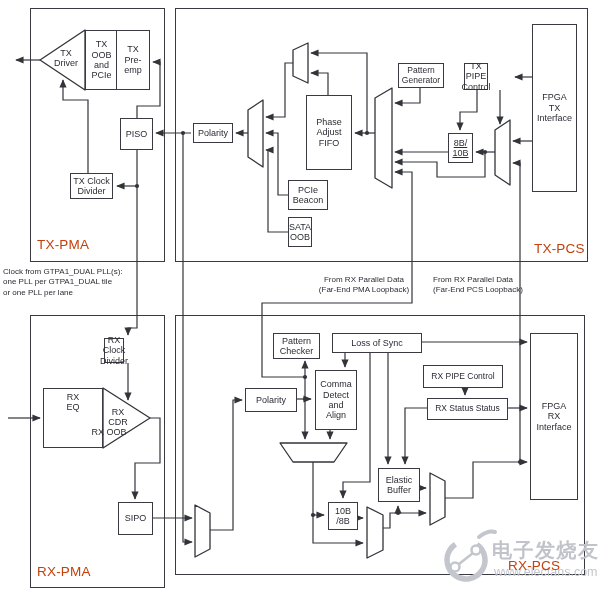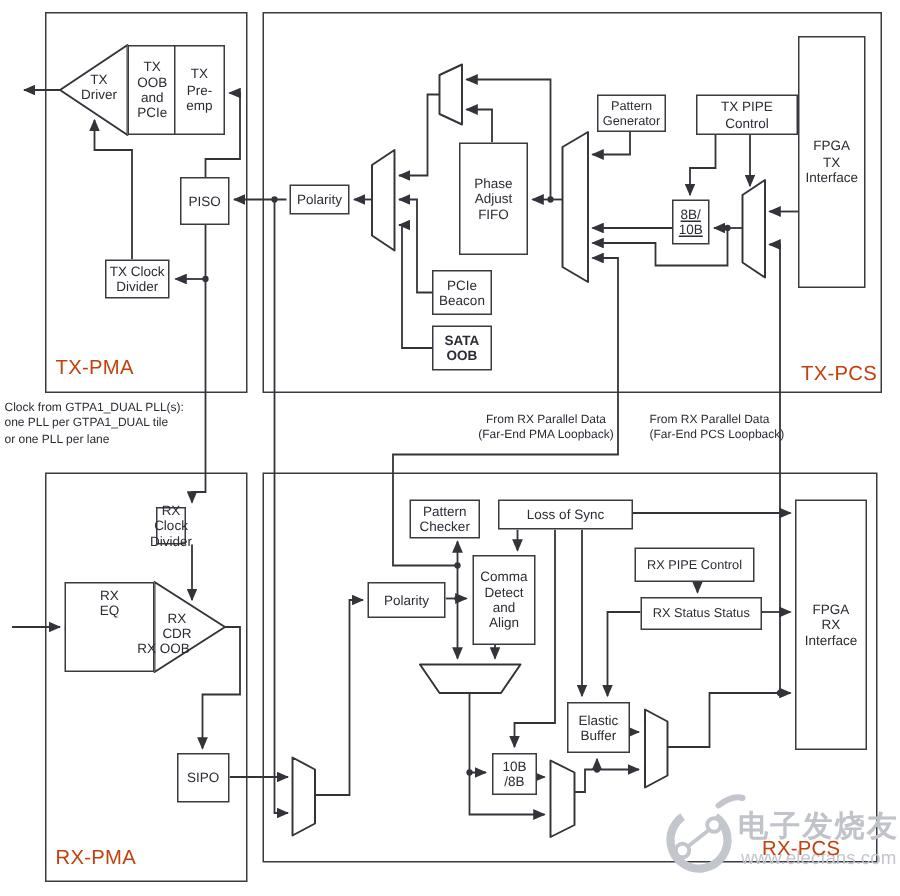--- a/index.html
+++ b/index.html
@@ -135,25 +135,25 @@
   <div class="box" style="left:120px;top:118px;width:33px;height:32px;">PISO</div>
   <div class="box" style="left:70px;top:173px;width:43px;height:26px;">TX Clock
 Divider</div>
 
   <div class="box" style="left:193px;top:123px;width:40px;height:20px;">Polarity</div>
   <div class="box" style="left:306px;top:95px;width:46px;height:75px;">Phase
 Adjust
 FIFO</div>
   <div class="box" style="left:288px;top:180px;width:40px;height:30px;">PCIe
 Beacon</div>
-  <div class="box" style="left:288px;top:217px;width:40px;height:30px;font-weight:bold;">SATA
+  <div class="box" style="left:288px;top:217px;width:24px;height:30px;">SATA
 OOB</div>
   <div class="box small" style="left:398px;top:63px;width:46px;height:25px;">Pattern
 Generator</div>
-  <div class="box" style="left:464px;top:63px;width:68px;height:27px;">TX PIPE
+  <div class="box" style="left:464px;top:63px;width:24px;height:27px;">TX PIPE
 Control</div>
   <div class="box" style="left:448px;top:133px;width:25px;height:30px;text-decoration:underline;">8B/
 10B</div>
   <div class="box" style="left:532px;top:24px;width:45px;height:168px;">FPGA
 TX
 Interface</div>
 
   <div class="box" style="left:104px;top:338px;width:20px;height:25px;">RX Clock
 Divider</div>
   <div class="box" style="left:43px;top:388px;width:60px;height:60px;"></div>

